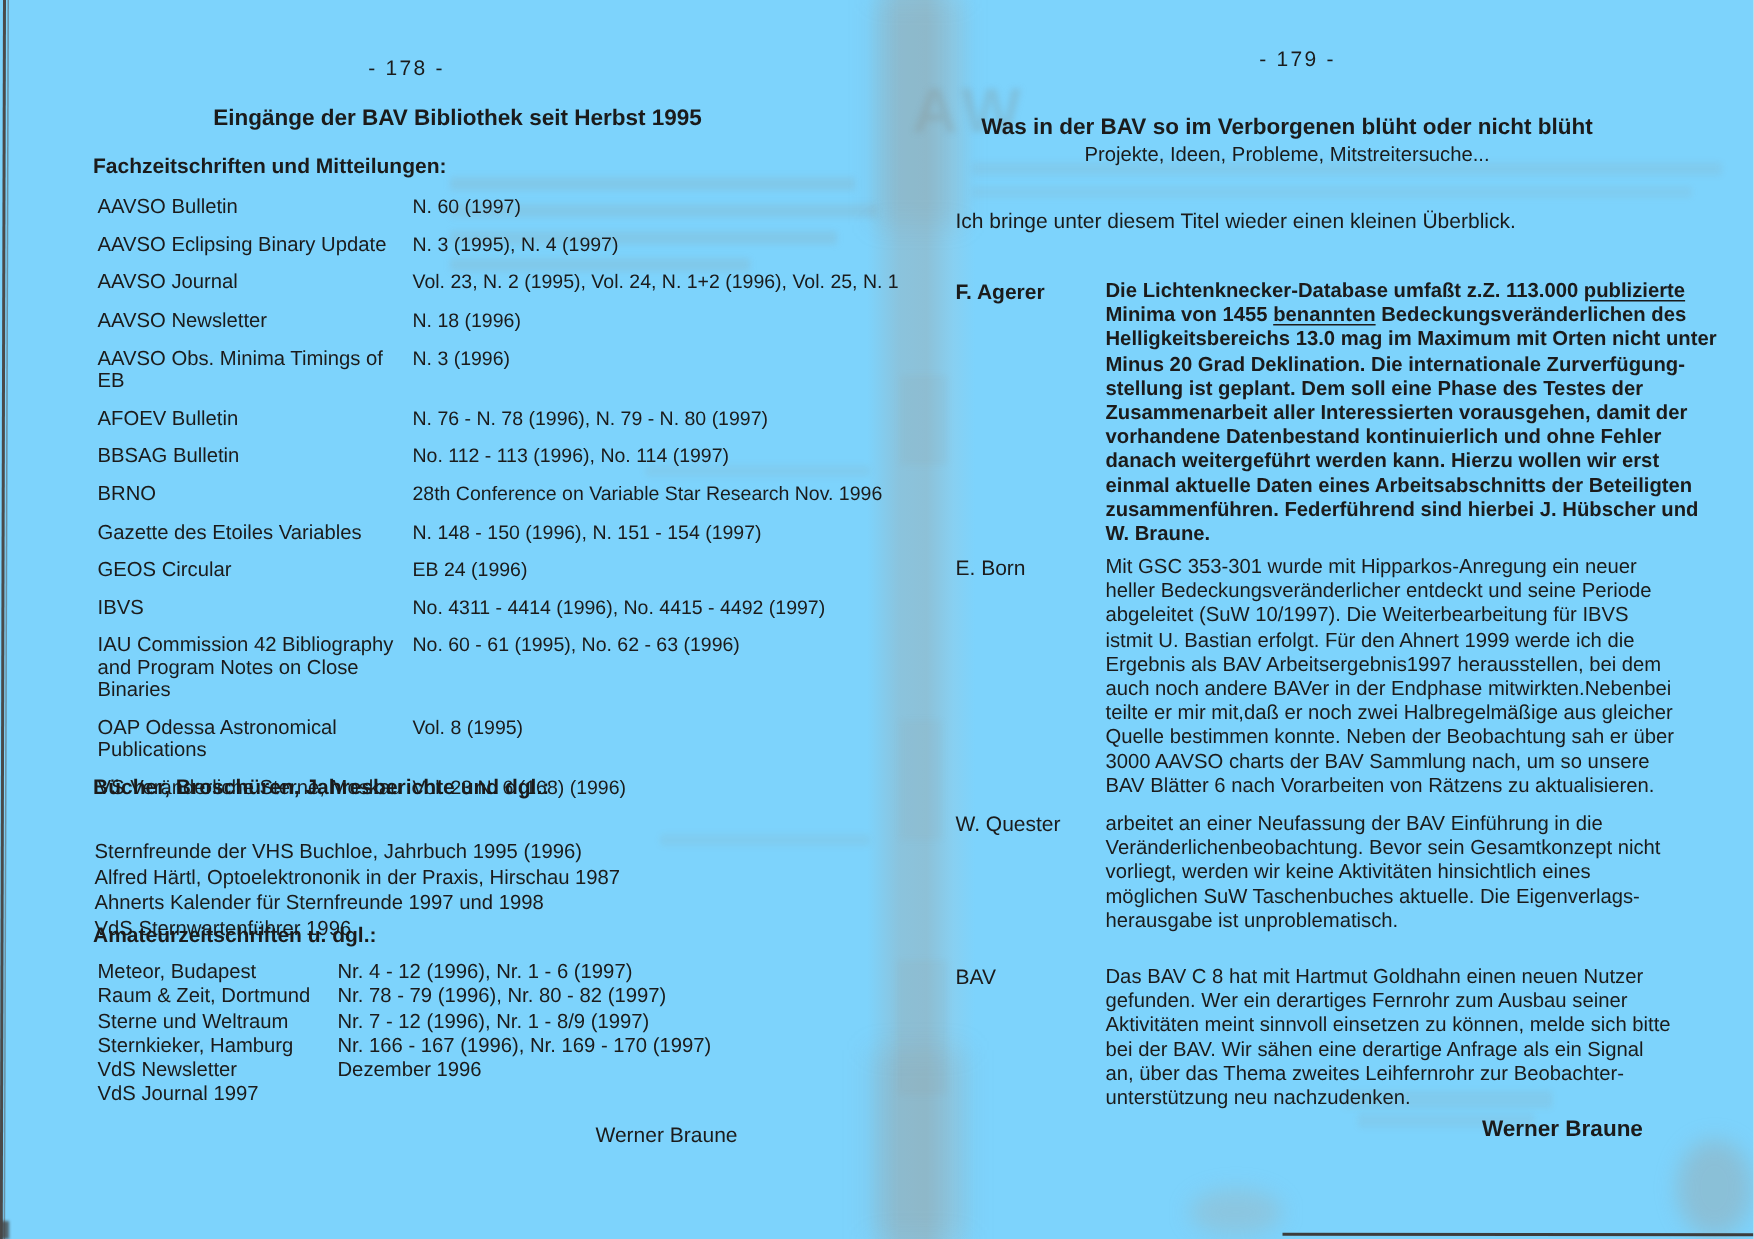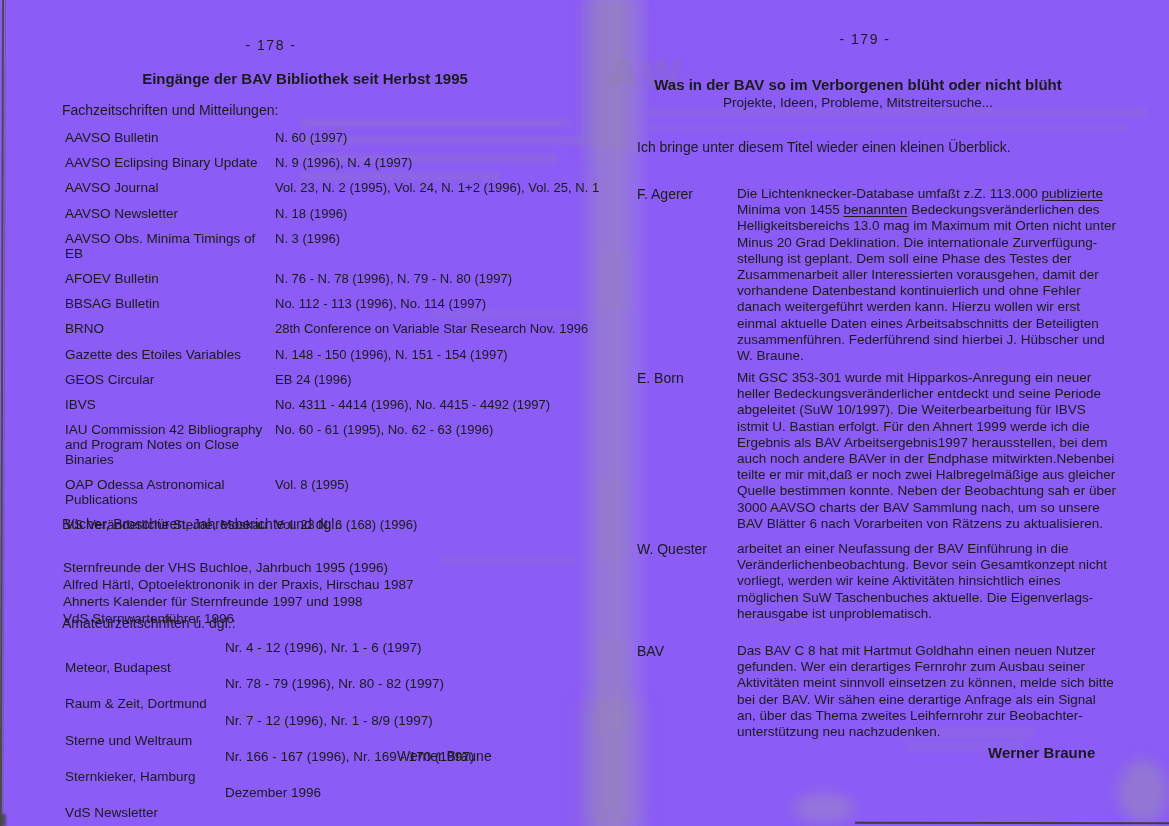--- a/index.html
+++ b/index.html
@@ -1,44 +1,44 @@
 <!DOCTYPE html>
 <html><head>
 <meta charset="utf-8">
 <style>
   html,body{margin:0;padding:0;background:#e8e8e6;}
   .scan{
-    position:relative;width:1169px;height:826px;background:#8b5cf6;overflow:hidden;
+    position:relative;width:1169px;height:826px;background:#7dd3fc;overflow:hidden;
     font-family:"Liberation Sans","DejaVu Sans",sans-serif;color:#1b1b1b;
   }
   
   .edge-line{position:absolute;left:2px;top:0;width:2px;height:826px;background:#4a4a4a;transform:rotate(0.15deg);transform-origin:top left;}
   .edge-line2{position:absolute;left:5px;top:0;width:1px;height:826px;background:rgba(90,90,90,.55);transform:rotate(0.18deg);transform-origin:top left;}
   .gutter{position:absolute;left:578px;top:0;width:72px;height:826px;
     background:linear-gradient(90deg,rgba(180,180,176,0) 0%,rgba(165,165,160,.34) 30%,rgba(165,165,160,.40) 55%,rgba(190,190,186,.16) 80%,rgba(255,255,255,0) 100%);}
   .gutter-top{position:absolute;left:582px;top:0;width:60px;height:150px;background:rgba(150,150,145,.18);filter:blur(8px);}
   .gutter-bottom{position:absolute;left:580px;top:700px;width:64px;height:126px;background:rgba(150,150,145,.20);filter:blur(9px);}
   .ghostbar{position:absolute;background:rgba(150,150,145,.16);filter:blur(2px);border-radius:2px;}
   .ghost-aw{position:absolute;left:608px;top:50px;font-size:42px;font-weight:bold;letter-spacing:5px;color:rgba(130,130,125,.22);filter:blur(2px);}
   .blob{position:absolute;border-radius:50%;filter:blur(7px);}
   .bottom-line{position:absolute;left:855px;top:822px;width:314px;height:2px;background:#3c3c3c;transform:rotate(0.08deg);}
   .corner-tick{position:absolute;left:0;top:814px;width:6px;height:12px;background:rgba(70,70,70,.8);filter:blur(1px);}
   
   .pagenum{position:absolute;font-size:14px;letter-spacing:1.5px;text-align:center;width:80px;}
   .title{position:absolute;font-size:15px;font-weight:bold;text-align:center;}
-  .sechead{position:absolute;left:62px;font-size:14px;font-weight:normal;}
+  .sechead{position:absolute;left:62px;font-size:14px;font-weight:bold;}
   .jlist{position:absolute;left:65px;top:130px;width:512px;}
   .jrow{display:flex;align-items:flex-start;margin-bottom:10.2px;}
   .jlabel{width:210px;flex-shrink:0;font-size:13.5px;line-height:15px;}
   .jvalue{font-size:13px;line-height:15px;white-space:nowrap;}
   .blist{position:absolute;left:63px;top:540px;margin-top:19px;}
   .bookline{font-size:13.5px;line-height:17px;white-space:nowrap;}
   .alist{position:absolute;left:65px;top:640px;width:512px;}
   .arow{display:flex;line-height:16.3px;}
-  .alabel{width:160px;flex-shrink:0;font-size:13.5px;margin-top:20px;}
+  .alabel{width:160px;flex-shrink:0;font-size:13.5px;}
   .avalue{font-size:13.5px;white-space:nowrap;}
   .sig-left{position:absolute;left:397px;top:748px;font-size:14px;}
   
   .subtitle{position:absolute;font-size:13.5px;text-align:center;}
   .intro{position:absolute;left:637px;top:139px;font-size:14px;}
   .entry{position:absolute;left:637px;width:515px;display:flex;}
   .speaker{width:100px;flex-shrink:0;font-size:14px;line-height:16.2px;}
   .ebody{font-size:13.5px;line-height:16.2px;}
   .pline{white-space:nowrap;}
   .u{text-decoration:underline;text-underline-offset:2px;}
@@ -85,21 +85,21 @@
           <div>AAVSO Bulletin</div>
 
         </div>
         <div class="jvalue">N. 60 (1997)</div>
       </div>
         <div class="jrow">
         <div class="jlabel">
           <div>AAVSO Eclipsing Binary Update</div>
 
         </div>
-        <div class="jvalue">N. 9 (1996), N. 4 (1997)</div>
+        <div class="jvalue">N. 3 (1995), N. 4 (1997)</div>
       </div>
         <div class="jrow">
         <div class="jlabel">
           <div>AAVSO Journal</div>
 
         </div>
         <div class="jvalue">Vol. 23, N. 2 (1995), Vol. 24, N. 1+2 (1996), Vol. 25, N. 1</div>
       </div>
         <div class="jrow">
         <div class="jlabel">
@@ -221,21 +221,21 @@
     <div class="sig-left">Werner Braune</div>
   </section>
 
   <section>
     <div class="pagenum" style="left:825px;top:31px;">- 179 -</div>
     <div class="title" style="left:648px;top:76px;width:420px;">Was in der BAV so im Verborgenen blüht oder nicht blüht</div>
     <div class="subtitle" style="left:648px;top:95px;width:420px;">Projekte, Ideen, Probleme, Mitstreitersuche...</div>
 
     <div class="intro">Ich bringe unter diesem Titel wieder einen kleinen Überblick.</div>
 
-    <div class="entry" style="top:186px;">
+    <div class="entry" style="top:186px;font-weight:bold;">
       <div class="speaker">F. Agerer</div>
       <div class="ebody">
         <div class="pline"><span>Die Lichtenknecker-Database umfaßt z.Z. 113.000 </span><span class="u">publizierte</span></div>
         <div class="pline"><span>Minima von 1455 </span><span class="u">benannten</span><span> Bedeckungsveränderlichen des</span></div>
         <div>
             <div class="pline">Helligkeitsbereichs 13.0 mag im Maximum mit Orten nicht unter</div>
             <div class="pline">Minus 20 Grad Deklination. Die internationale Zurverfügung-</div>
             <div class="pline">stellung ist geplant. Dem soll eine Phase des Testes der</div>
             <div class="pline">Zusammenarbeit aller Interessierten vorausgehen, damit der</div>
             <div class="pline">vorhandene Datenbestand kontinuierlich und ohne Fehler</div>

